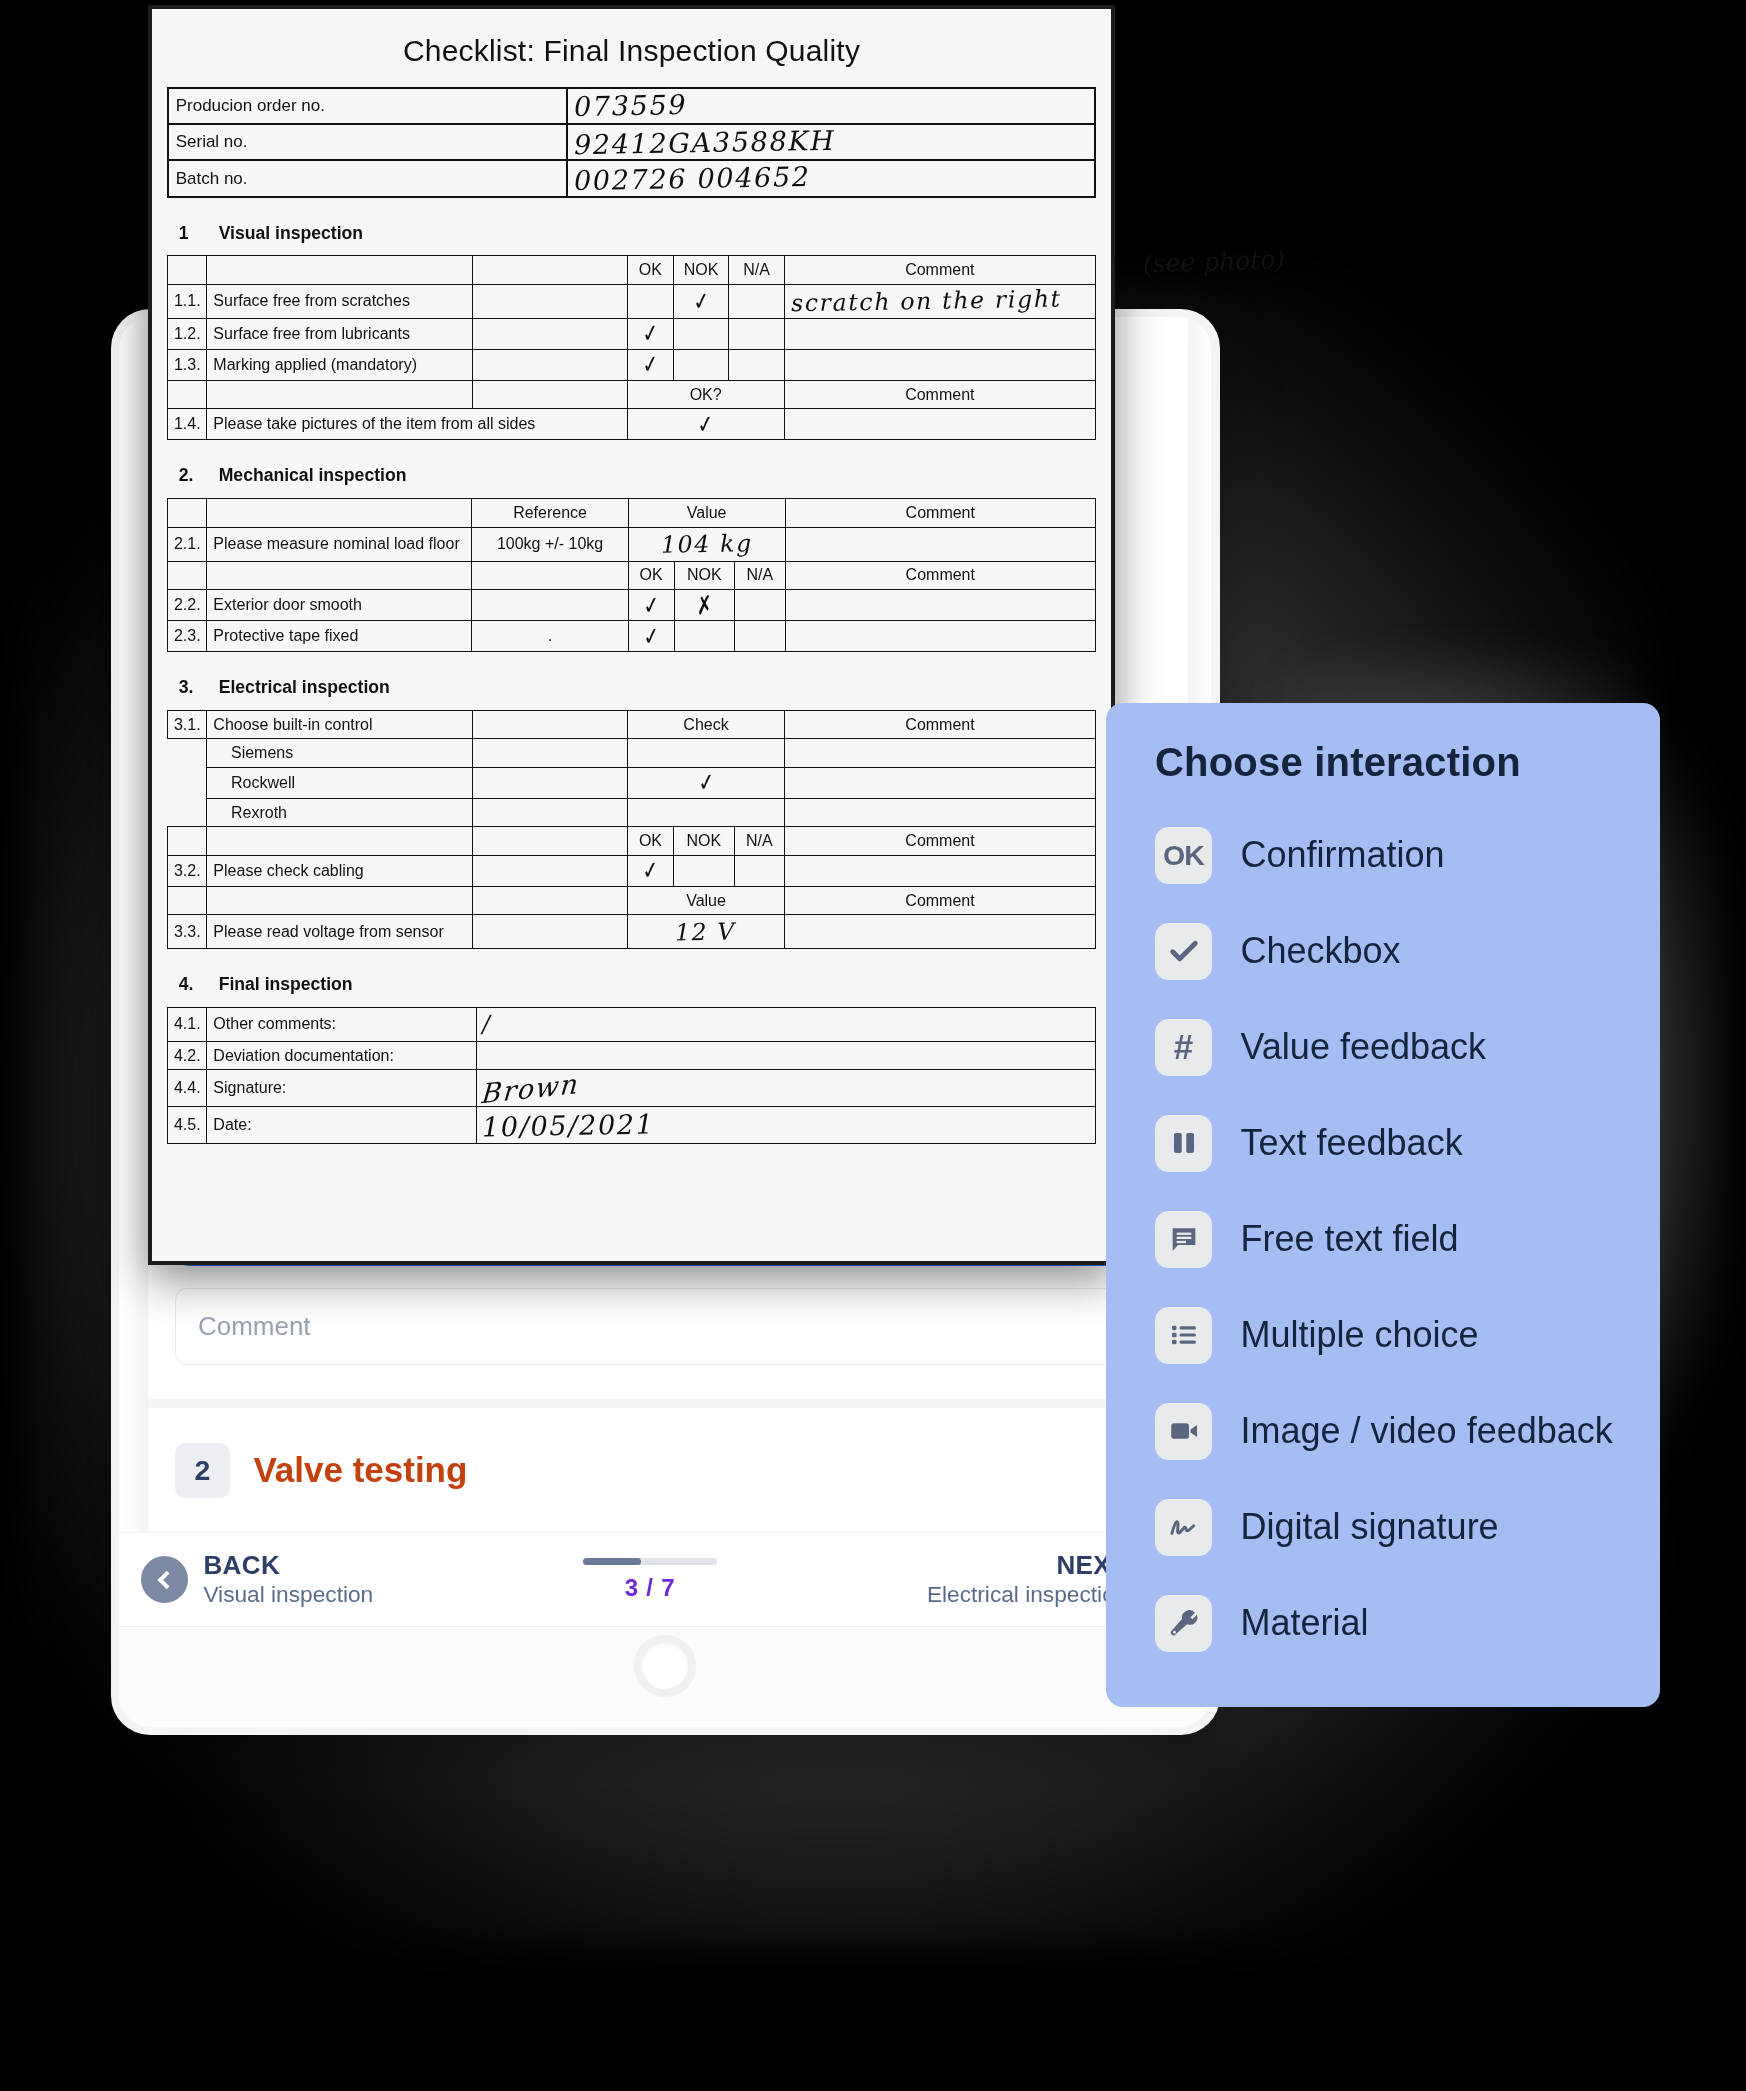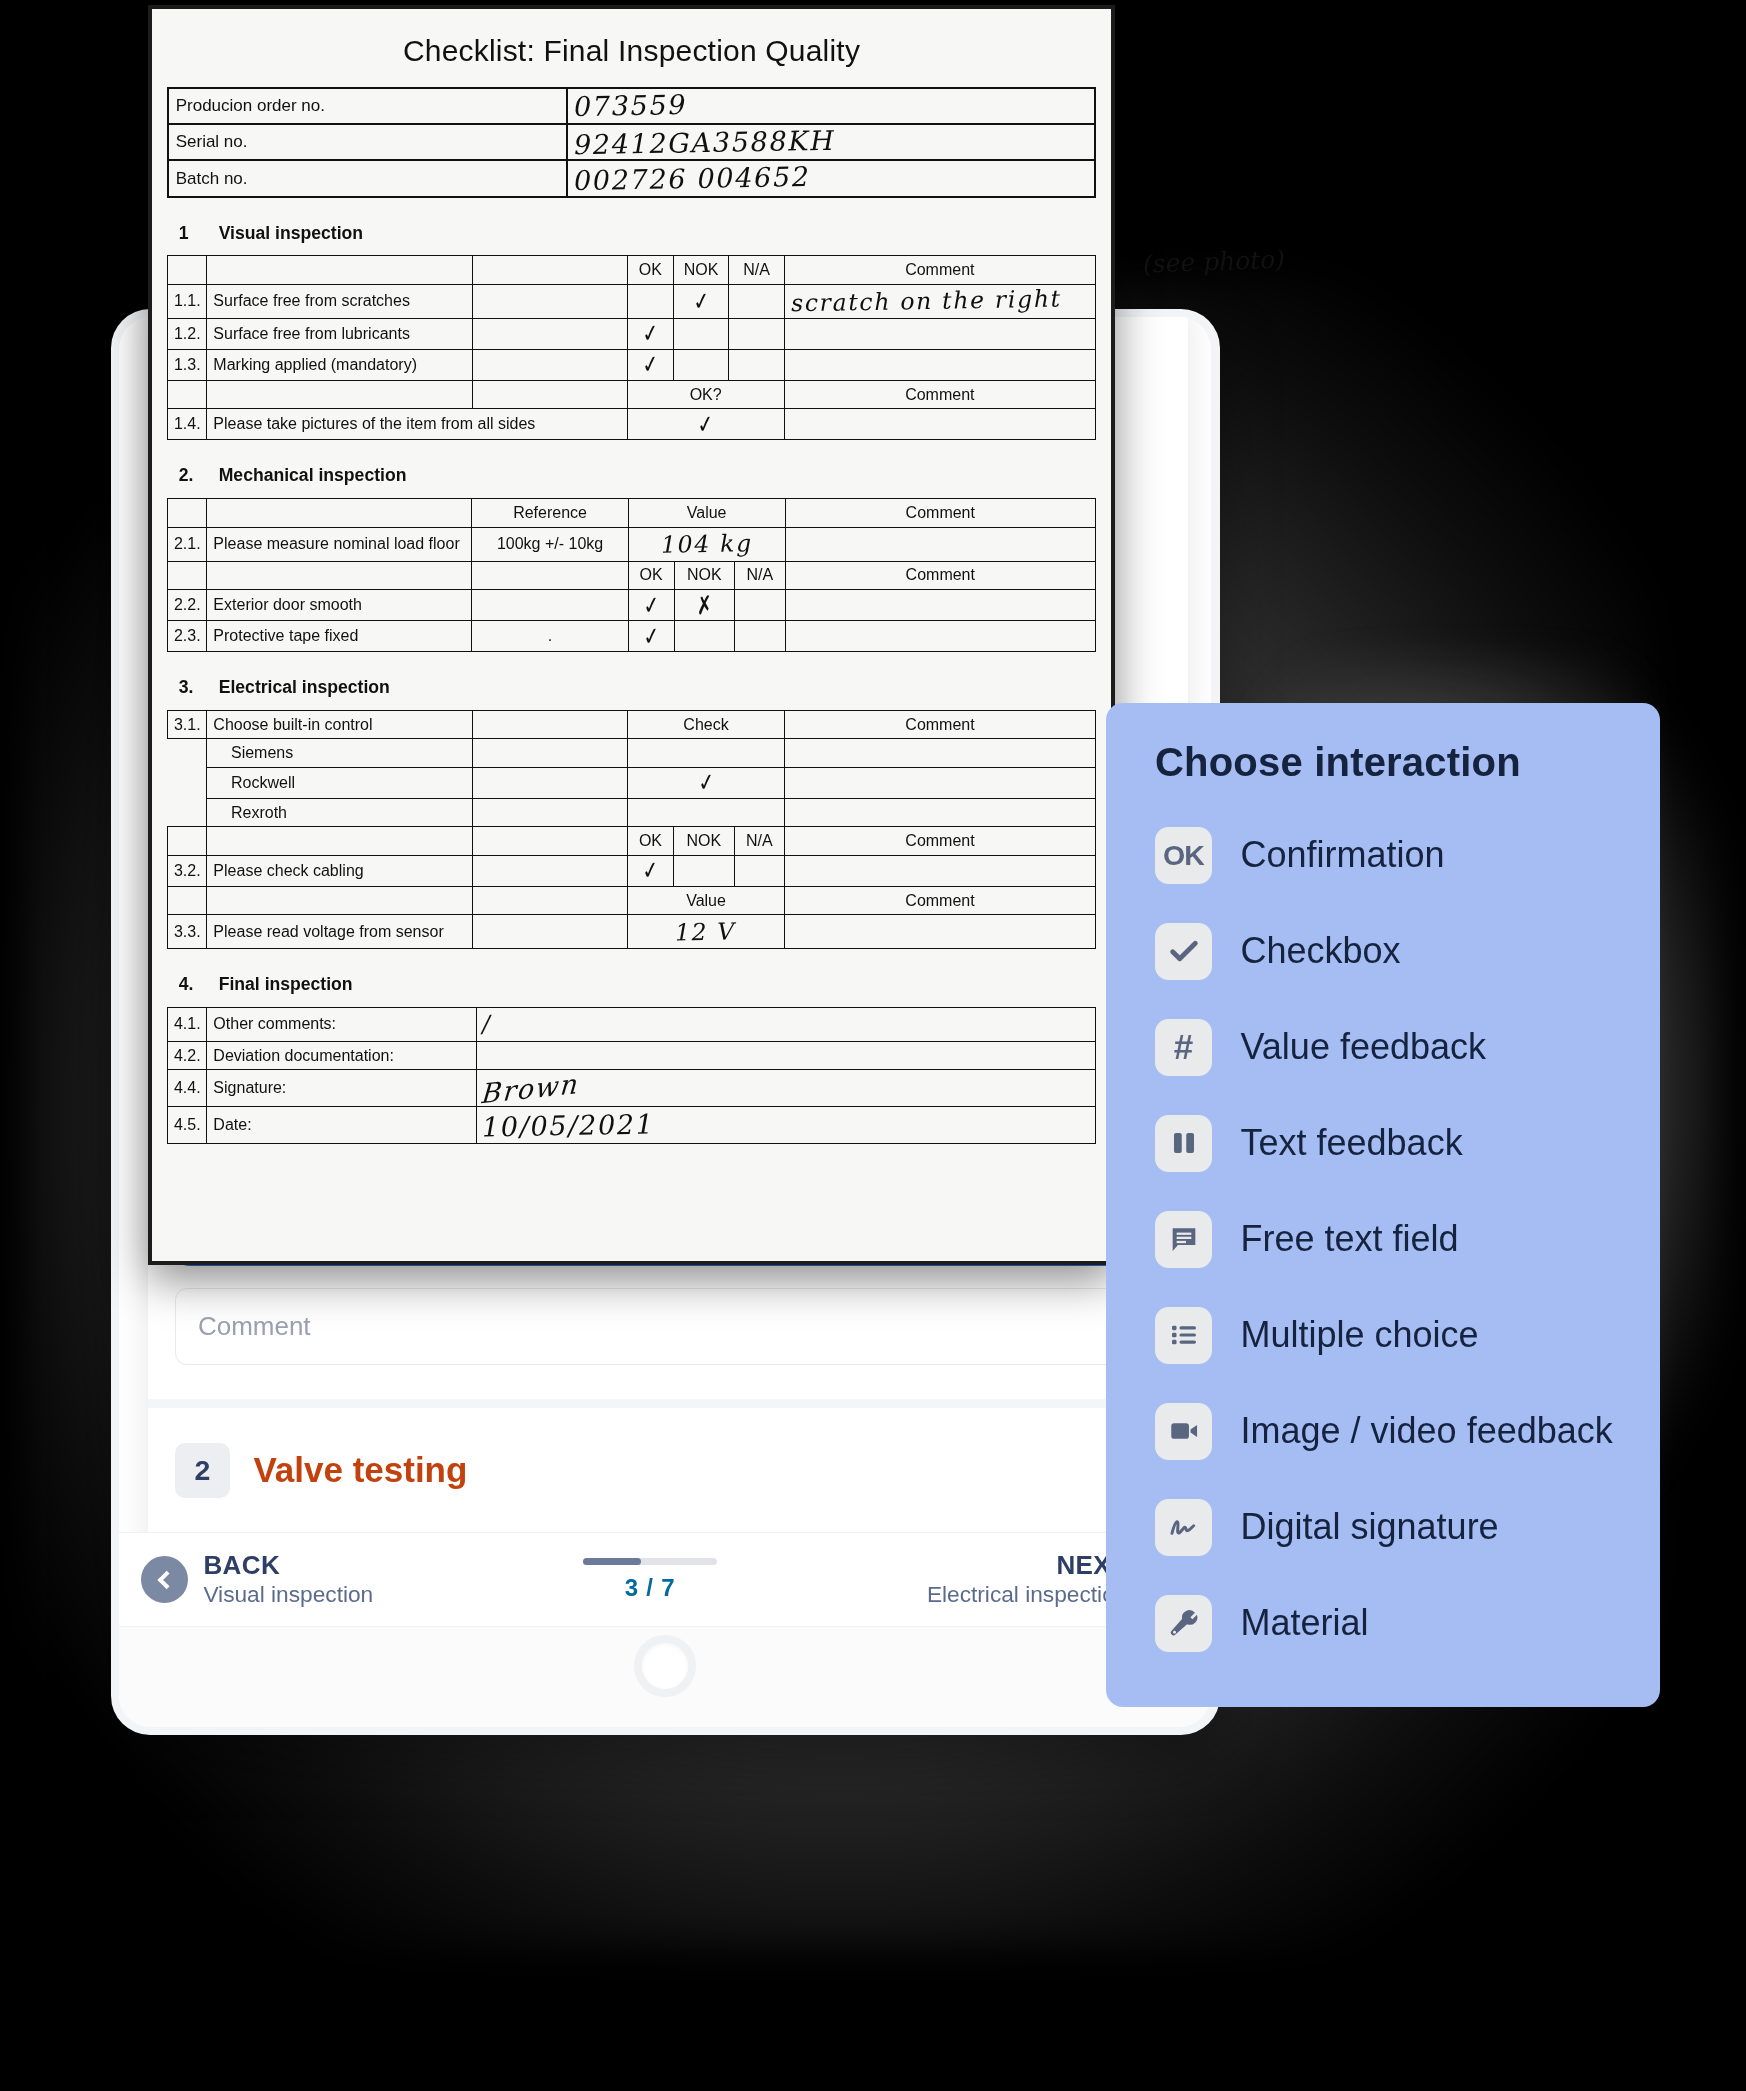--- a/index.html
+++ b/index.html
@@ -127,21 +127,21 @@
   }
   .chev{ width:13.4px; height:13.4px; border-top:4.2px solid #fff; border-right:4.2px solid #fff; }
   .chev.left{ transform:rotate(-135deg); margin-left:4.2px; }
   .chev.right{ transform:rotate(45deg); margin-right:4.2px; }
   .nav-txt .big{ font-size:26px; font-weight:700; color:#2d3f66; letter-spacing:0.4px; line-height:1.15;}
   .nav-txt .small{ font-size:22.7px; color:#5b6b8c; line-height:1.2;}
   .nav-txt.right{ text-align:right; }
   .nav-mid{ text-align:center; }
   .prog-track{ width:134px; height:7.6px; border-radius:4.2px; background:#e1e3e8; position:relative; margin:0 auto 8.4px auto;}
   .prog-fill{ position:absolute; left:0; top:0; height:100%; border-radius:4.2px; background:#6b7a99; }
-  .prog-txt{ font-size:24px; font-weight:700; color:#0369a1; letter-spacing:0.8px;}
+  .prog-txt{ font-size:24px; font-weight:700; color:#6d28d9; letter-spacing:0.8px;}
   .paper{
     position:absolute; left:148px; top:5px; width:967px; height:1260px;
     background:#f7f7f5; border:4.2px solid #1c1c1c;
     box-shadow:0 15px 42px rgba(0,0,0,.45);
     overflow:hidden;
     font-family:"Liberation Sans", sans-serif;
     color:#111;
   }
   .paper-inner{ padding:11.7px 15px 0 15px; }
   .paper h1{

